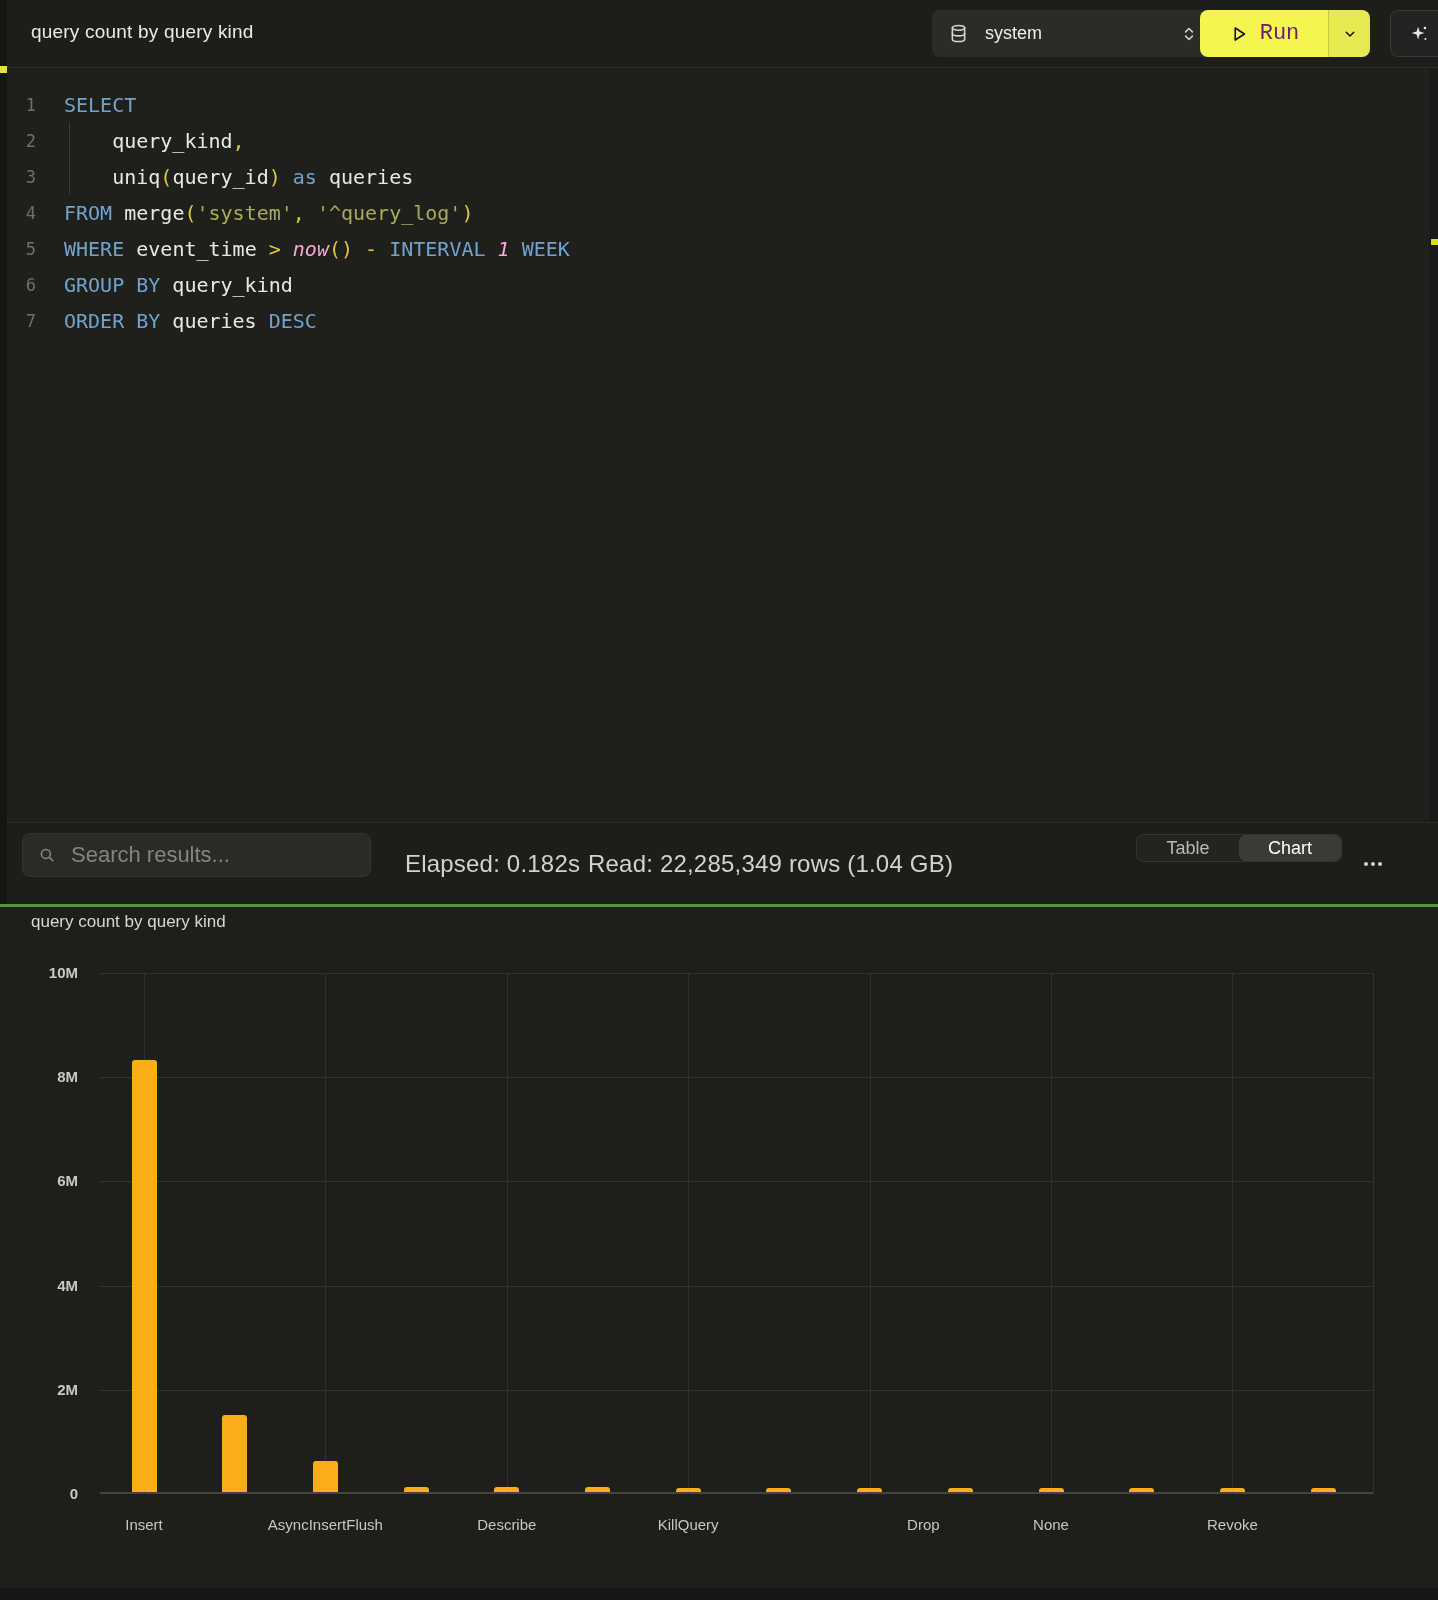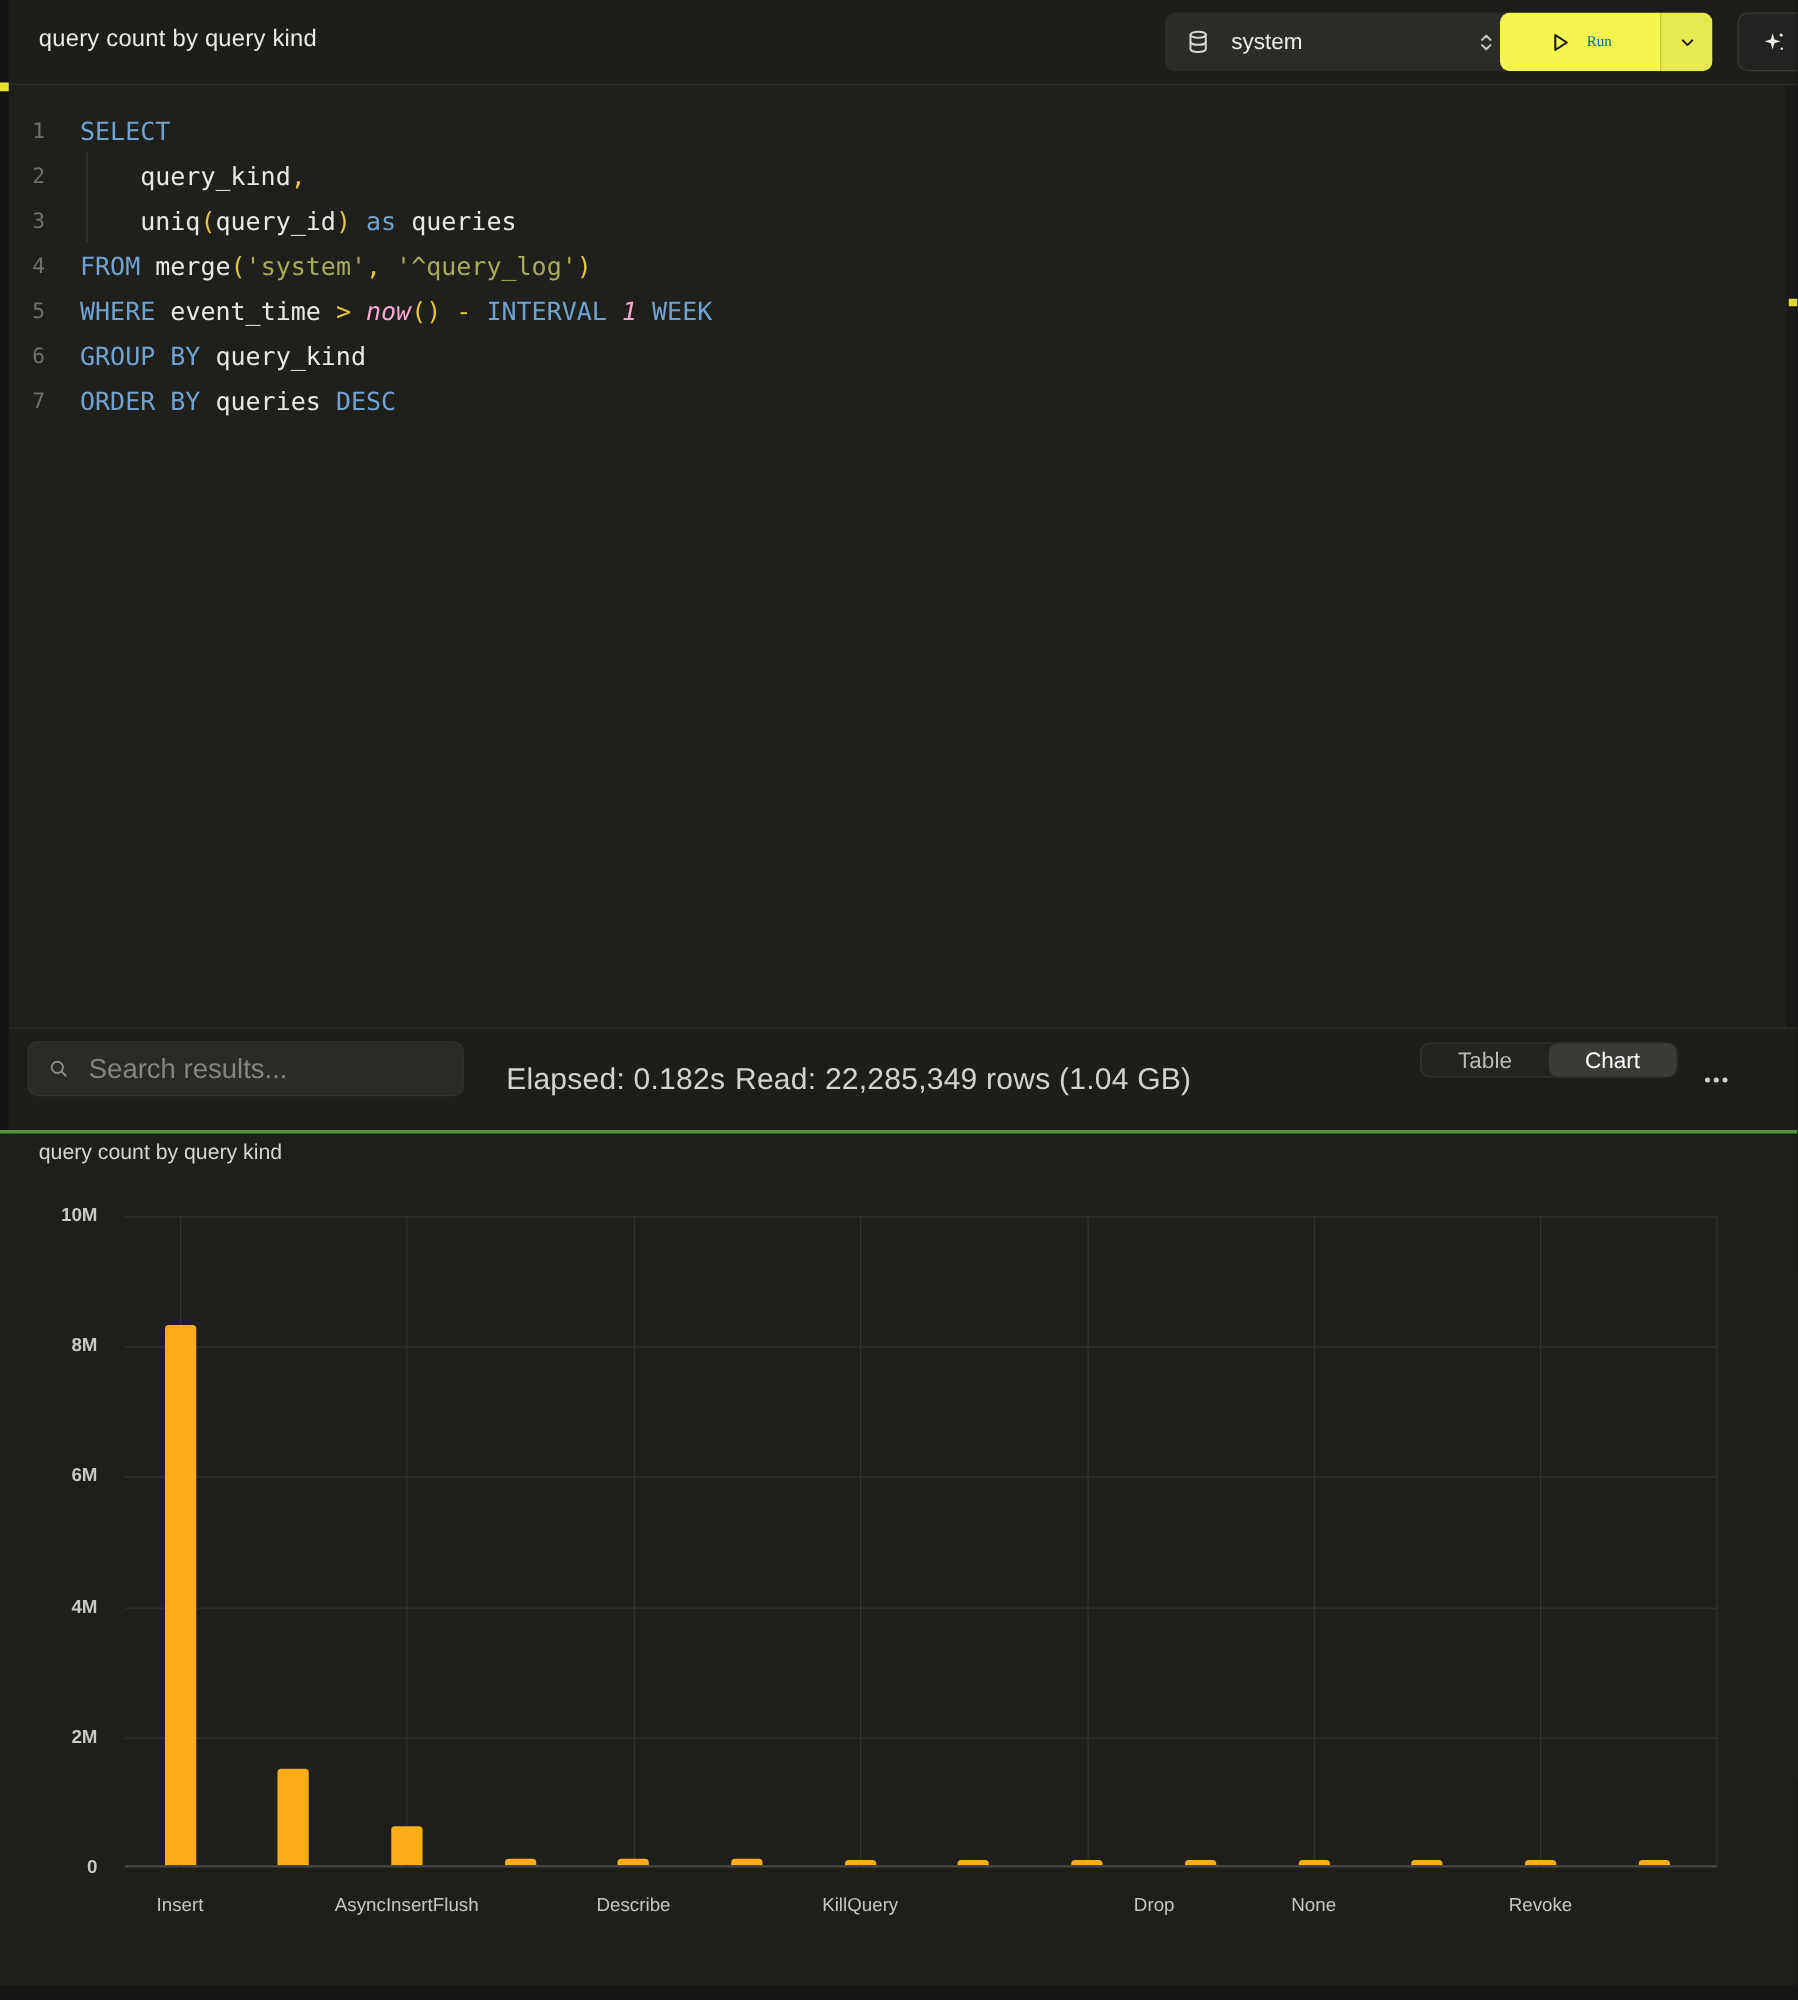--- a/index.html
+++ b/index.html
@@ -12,21 +12,21 @@
   .left-strip { position:absolute; left:0; top:0; width:7px; height:904px; background:#141412; z-index:5; }
   .left-strip .tab-mark { position:absolute; left:0; top:66px; width:7px; height:7px; background:#e3e32e; }
   
   .header { position:absolute; left:0; top:0; width:1438px; height:68px; background:#1d1d1a; border-bottom:1px solid #2c2c29; z-index:4; }
   .header .title { position:absolute; left:31px; top:21px; font-size:19px; color:#eaeae7; letter-spacing:.2px; }
   .db-select { position:absolute; left:932px; top:10px; width:282px; height:47px; background:#2b2b28; border-radius:8px;
     display:flex; align-items:center; padding:0 16px; cursor:pointer; }
   .db-select .db-label { font-size:18px; color:#eeeeea; margin-left:16px; margin-right:auto; }
   .run-group { position:absolute; left:1200px; top:10px; height:47px; display:flex; border-radius:8px; overflow:hidden; }
   .run-main { width:128px; height:47px; background:#f4f64f; border:none; display:flex; align-items:center; justify-content:center; gap:11px; cursor:pointer; }
-  .run-main .run-label { font-family:Liberation Serif, serif; font-size:12px; font-weight:500; color:#0369a1; }
+  .run-main .run-label { font-family:Liberation Mono, monospace; font-size:22px; font-weight:500; color:#701a75; }
   .run-caret { width:42px; height:47px; background:#e7ea4e; border:none; border-left:1px solid rgba(0,0,0,.14); display:flex; align-items:center; justify-content:center; cursor:pointer; }
   .ai-btn { position:absolute; left:1390px; top:10px; width:58px; height:47px; background:#232321; border:1px solid #3a3a36; border-radius:8px;
     display:flex; align-items:center; justify-content:center; cursor:pointer; }
   
   .editor { position:absolute; left:0; top:69px; width:1438px; height:753px; background:#1f1f1c; }
   .gutter { position:absolute; left:0; top:18px; width:44px; text-align:right; padding-right:8px;
     font-family:"DejaVu Sans Mono", monospace; font-size:17px; line-height:36px; color:#70706b; }
   .code-lines { position:absolute; left:64px; top:18px; font-family:"DejaVu Sans Mono", monospace; font-size:20px; line-height:36px; white-space:pre; }
   .tok-k { color:#72a3cf; } .tok-p { color:#e9e9e4; } .tok-y { color:#e4c63d; } .tok-s { color:#a9ac57; } .tok-o { color:#f9a8d4;font-style:italic; }
   .indent-guide { position:absolute; left:69px; top:53px; width:1px; height:72px; background:#3a3a36; }

